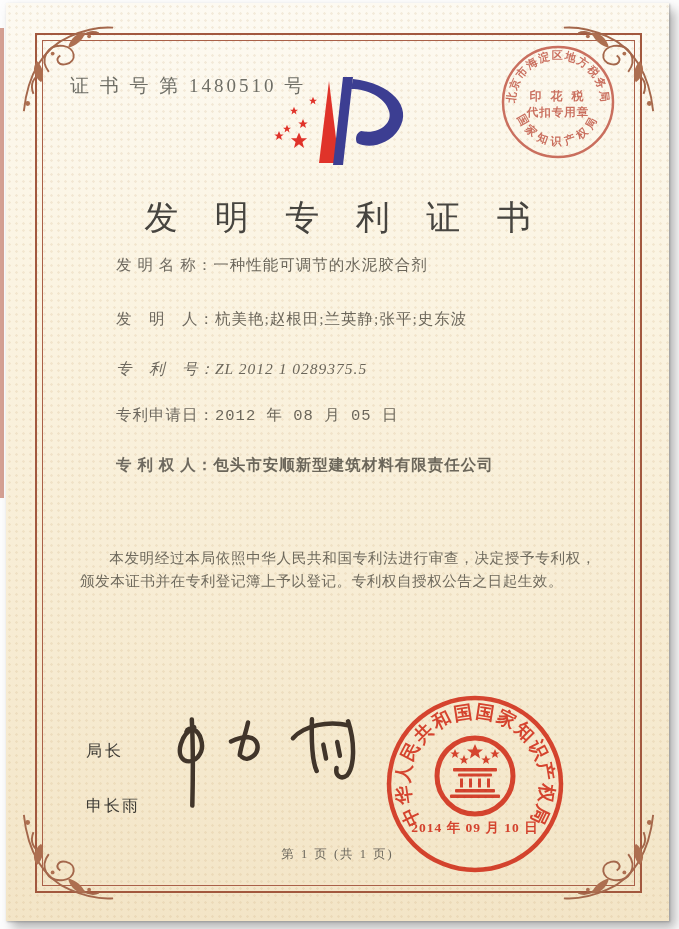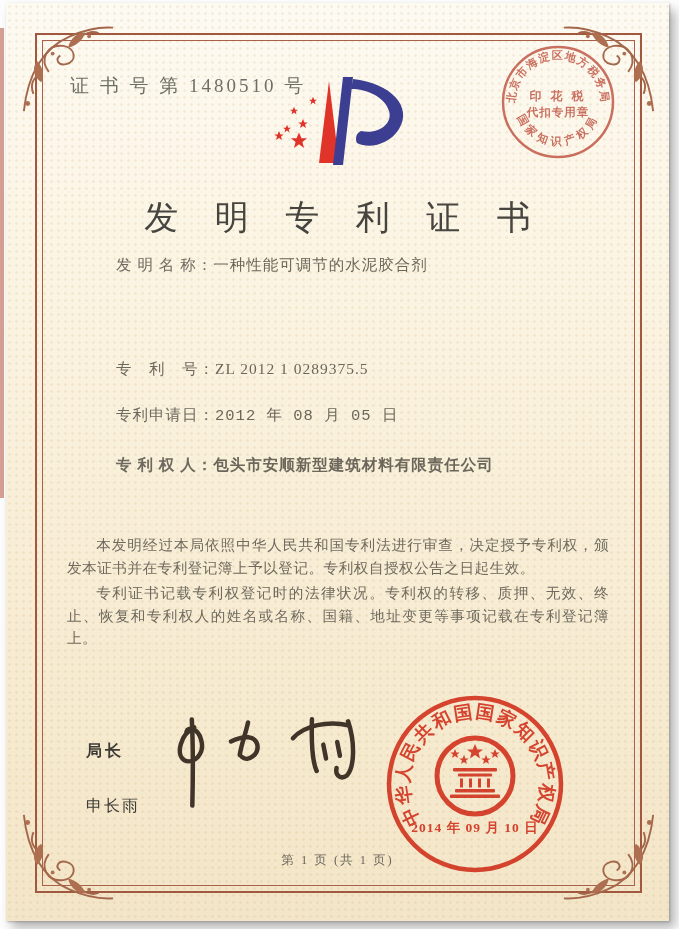--- a/index.html
+++ b/index.html
@@ -18,33 +18,33 @@
   .corner{position:absolute;width:96px;height:96px;z-index:2;}
   .corner.tl{left:14px;top:16px;}
   .corner.tr{right:12px;top:16px;transform:scaleX(-1);}
   .corner.bl{left:14px;bottom:14px;transform:scaleY(-1);}
   .corner.br{right:12px;bottom:14px;transform:scale(-1,-1);}
   .cert-number{position:absolute;left:64px;top:70px;font-size:19px;letter-spacing:3px;color:#6e6e66;z-index:3;}
   .logo{position:absolute;left:255px;top:70px;z-index:3;}
   .page-title{position:absolute;left:0;top:192px;width:100%;text-align:center;
          font-size:34px;letter-spacing:14px;text-indent:14px;color:#474540;font-weight:500;z-index:3;}
   .field{position:absolute;left:82px;font-size:15.5px;color:#6e695f;letter-spacing:1px;z-index:3;white-space:nowrap;margin-left:28px;}
-  .f0{top:252px;} .f1{top:306px;} .f2{top:356px;} .f3{top:402px;font-family:Liberation Mono, monospace;} .f4{top:452px;font-weight:bold;} .f5{top:502px;}
+  .f0{top:252px;} .f1{top:306px;} .f2{top:356px;font-style:italic;} .f3{top:402px;font-family:Liberation Mono, monospace;} .f4{top:452px;font-weight:bold;} .f5{top:502px;}
   .field .flabel{color:#6e695f;}
   .field .fvalue{color:#6b665a;}
   .body-text{position:absolute;left:58px;top:528px;width:548px;z-index:3;
          font-size:14.6px;line-height:22.6px;color:#6f6a5d;text-align:justify;}
-  .body-text p{margin:3px;text-indent:2em;letter-spacing:.5px;}
-  .sig-title{position:absolute;left:80px;top:738px;font-size:16px;letter-spacing:3px;color:#3d3b35;z-index:3;font-weight:bold;}
+  .body-text p{margin:16px;text-indent:2em;letter-spacing:.5px;}
+  .sig-title{position:absolute;left:80px;top:738px;font-size:16px;letter-spacing:3px;color:#3d3b35;z-index:3;}
   .sig-name{position:absolute;left:80px;top:793px;font-size:16px;letter-spacing:2px;color:#3d3b35;z-index:3;}
   .sig-script{position:absolute;left:148px;top:704px;z-index:3;transform:rotate(-3deg);}
   .stamp-tax{position:absolute;left:489px;top:36px;z-index:4;opacity:.78;}
   .seal-main{position:absolute;left:374px;top:686px;z-index:4;opacity:.92;mix-blend-mode:multiply;}
   .page-footer{position:absolute;left:0;top:843px;width:100%;text-align:center;
-         font-size:12.5px;letter-spacing:2px;color:#6b675c;z-index:3;margin-top:6px;}
+         font-size:12.5px;letter-spacing:2px;color:#6b675c;z-index:3;}
 </style>
 </head>
 <body>
 
 <div class="photo">
   <div class="binding-edge"></div>
 
   <div class="paper">
 
     <div class="frame-outer">
@@ -145,33 +145,35 @@
         <use href="#lstar" transform="translate(38,68) scale(0.85)"></use>
         <use href="#lstar" transform="translate(18,63) scale(0.5)"></use>
       </g>
     </svg>
 
     <div class="page-title">发 明 专 利 证 书</div>
 
     <div class="field f0">
       <span class="flabel">发 明 名 称：</span><span class="fvalue">一种性能可调节的水泥胶合剂</span>
     </div>
+    <div class="field f1">
+      <span class="flabel">发　明　人：</span><span class="fvalue">杭美艳;赵根田;兰英静;张平;史东波</span>
+    </div>
     <div class="field f2">
       <span class="flabel">专　利　号：</span><span class="fvalue">ZL 2012 1 0289375.5</span>
     </div>
     <div class="field f3">
       <span class="flabel">专利申请日：</span><span class="fvalue">2012 年 08 月 05 日</span>
     </div>
     <div class="field f4">
       <span class="flabel">专 利 权 人：</span><span class="fvalue">包头市安顺新型建筑材料有限责任公司</span>
     </div>
 
     <div class="body-text">
       <p>本发明经过本局依照中华人民共和国专利法进行审查，决定授予专利权，颁发本证书并在专利登记簿上予以登记。专利权自授权公告之日起生效。</p>
-      <p>专利证书记载专利权登记时的法律状况。专利权的转移、质押、无效、终止、恢复和专利权人的姓名或名称、国籍、地址变更等事项记载在专利登记簿上。</p>
     </div>
 
     <div class="sig-title">局长</div>
     <div class="sig-name">申长雨</div>
     <svg class="sig-script" width="230" height="105" viewBox="0 0 230 100" aria-label="申长雨">
       <g stroke="#41352a" stroke-width="4.5" fill="none" stroke-linecap="round" stroke-linejoin="round">
         <path d="M42,14 C28,20 22,40 30,46 C40,52 52,40 48,26 C46,16 36,12 34,18"></path>
         <path d="M40,6 C40,30 38,66 36,92"></path>
         <path d="M96,12 C92,26 88,34 86,44"></path>
         <path d="M78,30 C92,24 102,26 104,34 C106,44 94,52 88,46"></path>

